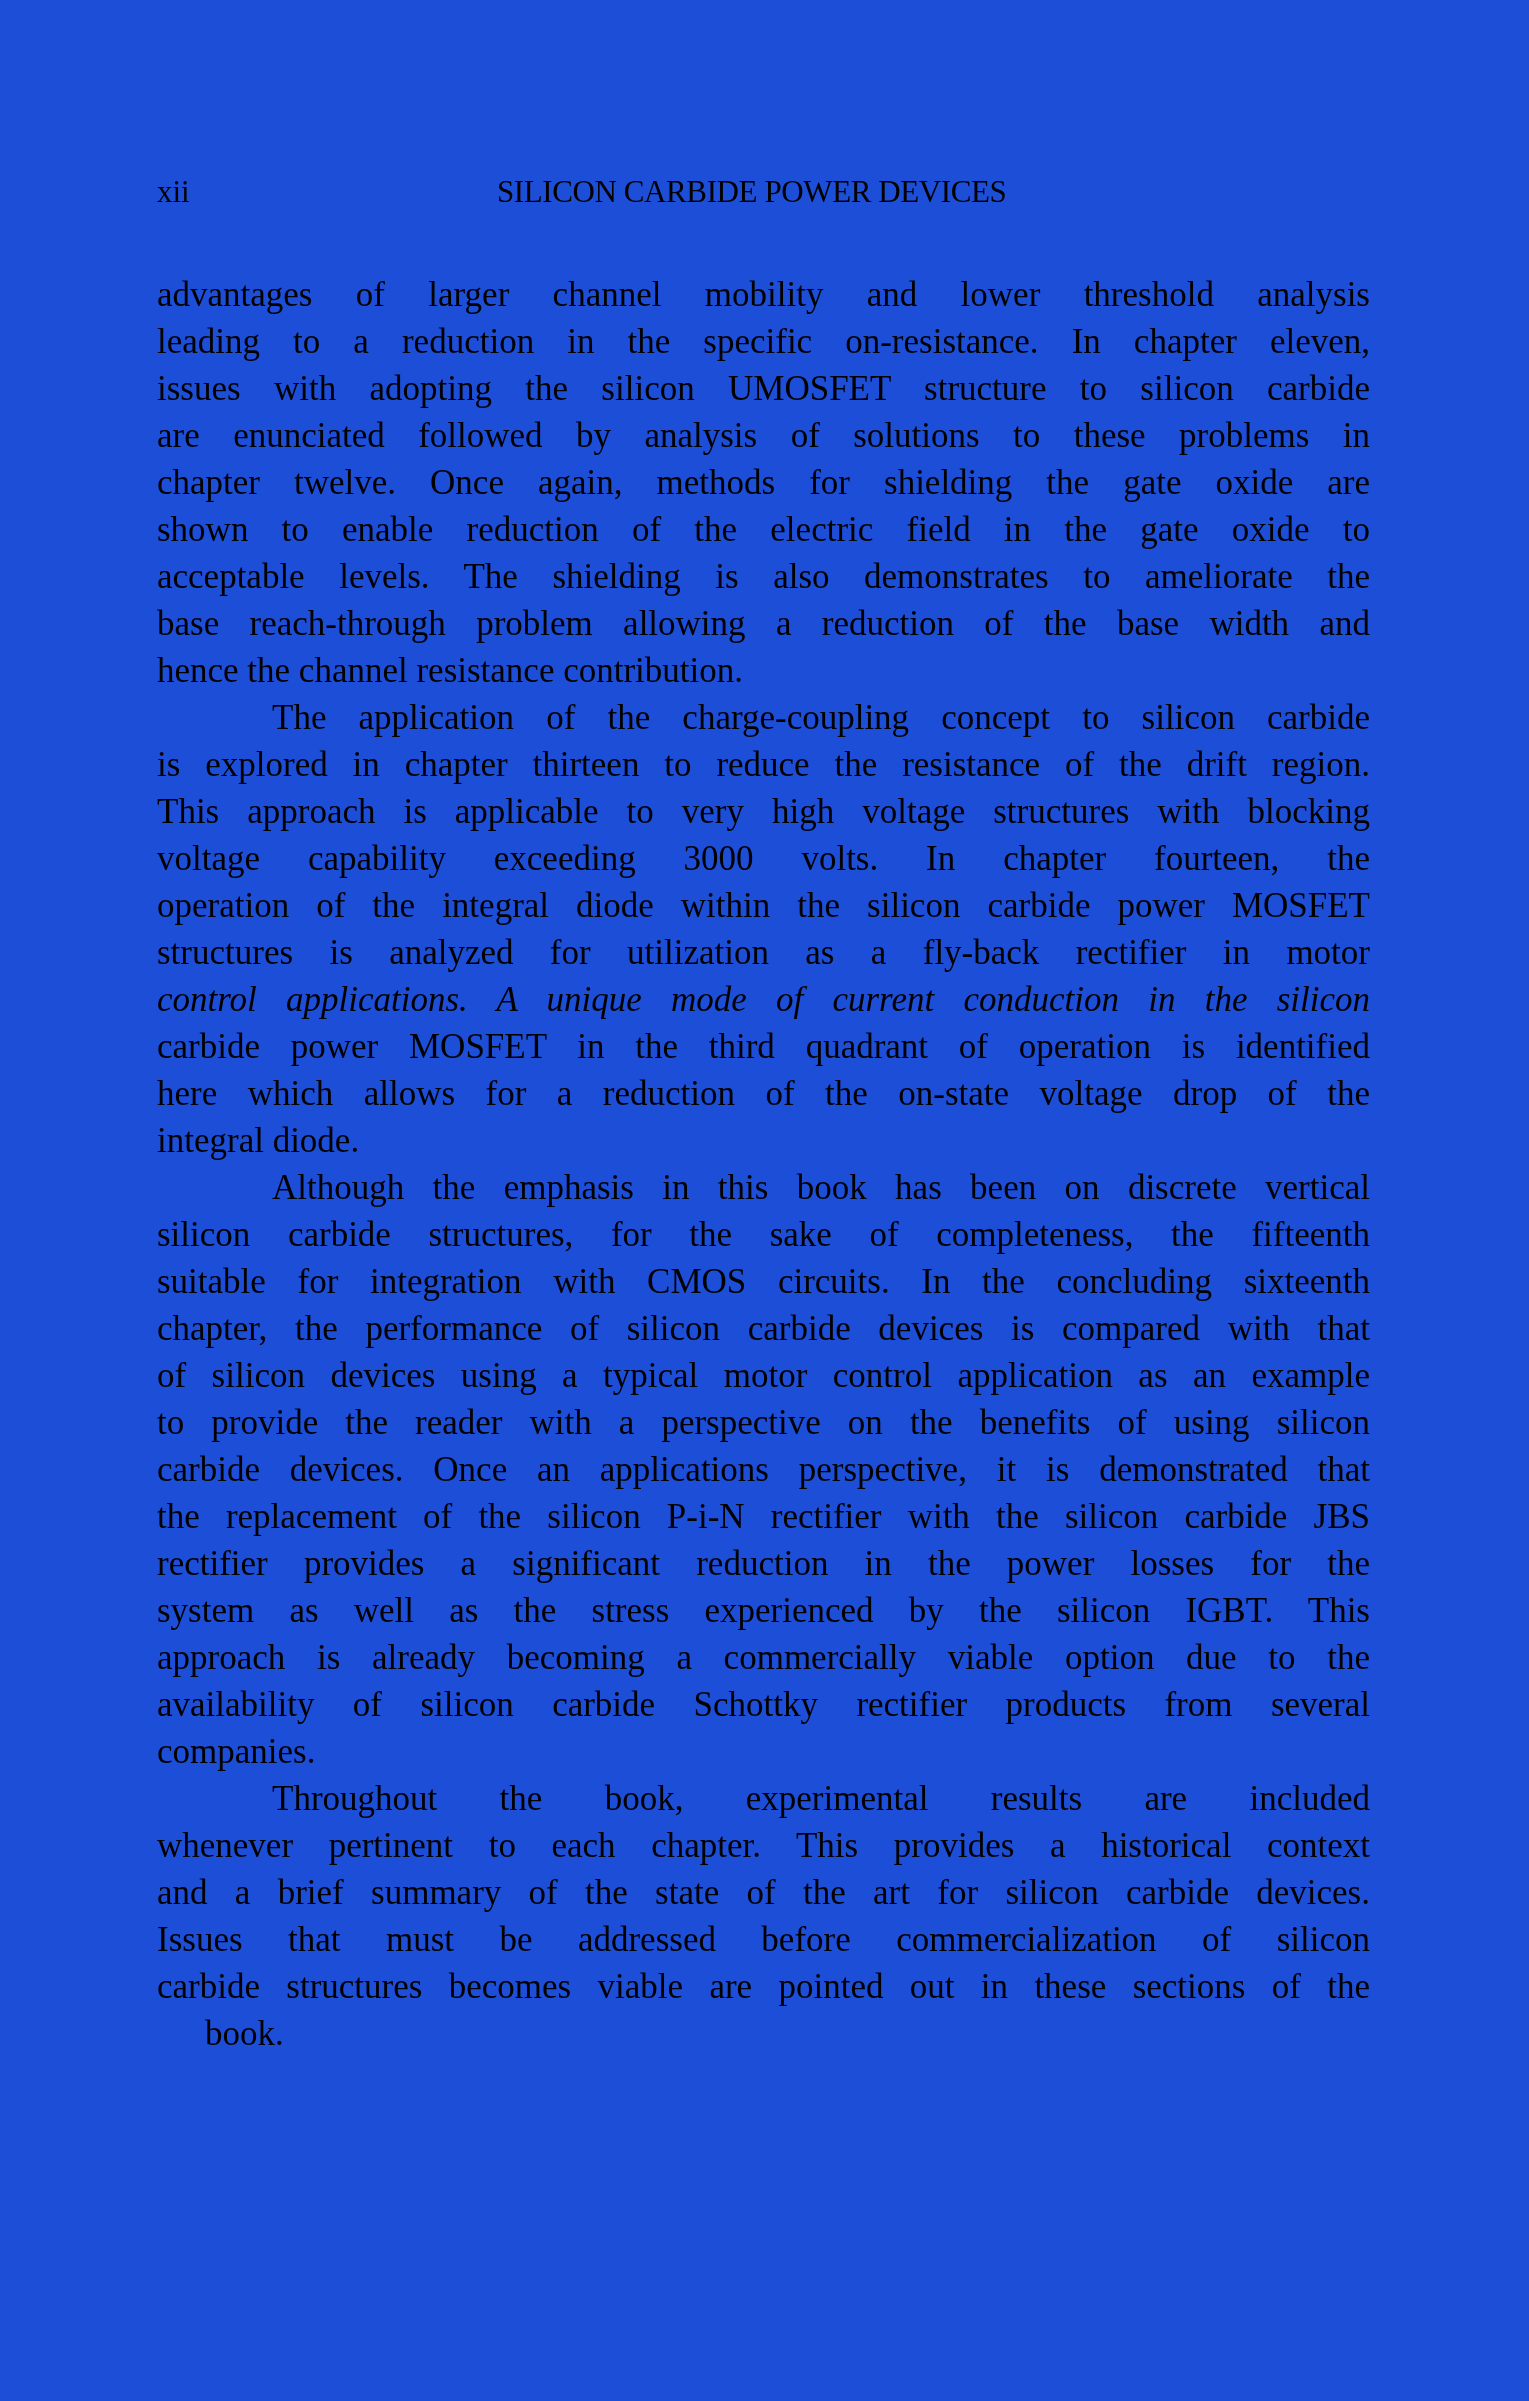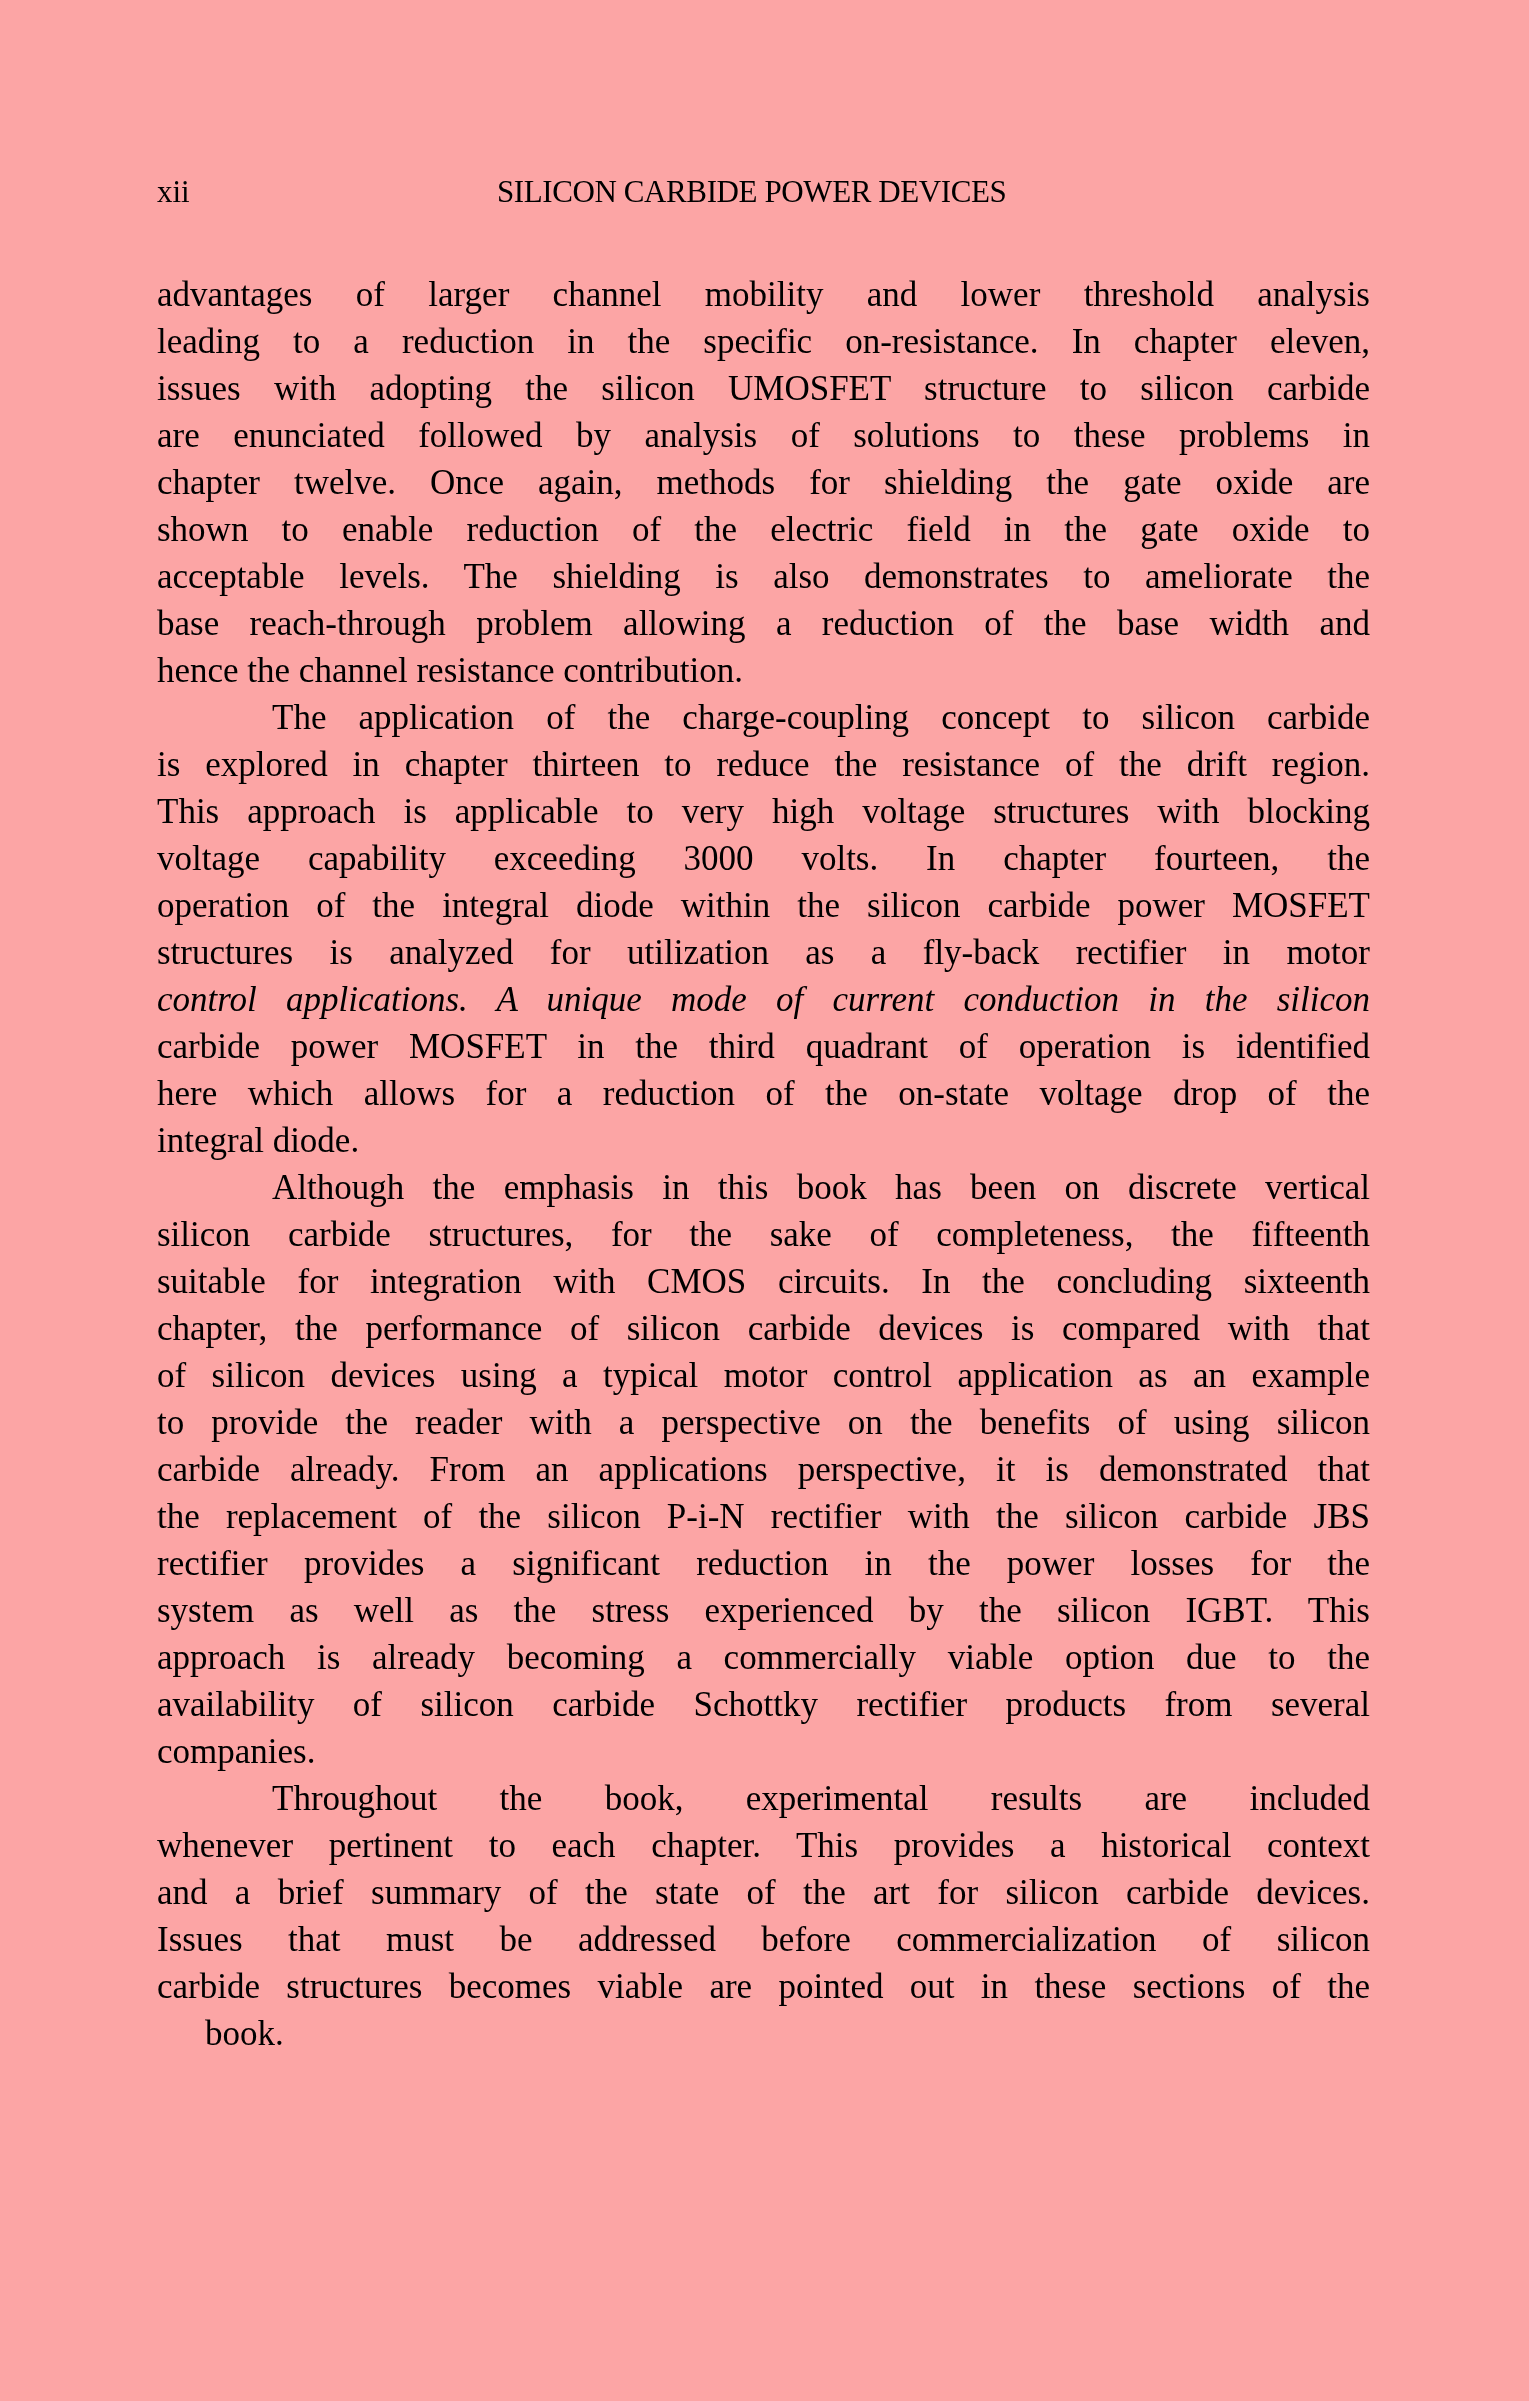--- a/index.html
+++ b/index.html
@@ -1,17 +1,17 @@
 <!DOCTYPE html>
 <html style="font-size:14.4px"><head>
 <meta charset="utf-8">
 <style>
   html, body { margin: 0; padding: 0; background: #ffffff; }
   body { width: 1530px; height: 2401px; position: relative; overflow: hidden; color: #000; }
-  .page { position: absolute; left: 0; top: 0; width: 1530px; height: 2401px; background: #fca5a5; }
+  .page { position: absolute; left: 0; top: 0; width: 1530px; height: 2401px; background: #1d4ed8; }
   .running-head { position: absolute; top: 172px; left: 157px; width: 1213px; height: 40px;
     font-family: "Liberation Serif", serif; font-size: 31px; line-height: 40px; }
   .page-number { position: absolute; left: 0; top: 0; }
   .book-title { position: absolute; left: 340px; top: 0; letter-spacing: -0.4px; }
   .body-text { position: absolute; left: 157px; top: 271px; width: 1213px;
     font-family: "Liberation Serif", serif; font-size: 35px; line-height: 47px; }
   .line { display: block; white-space: nowrap; text-align: justify; text-align-last: justify; height: 47px; overflow: visible; }
   .line.last { text-align-last: left; }
   .line.indent { padding-left: 115px; }
 </style>
@@ -47,21 +47,21 @@
         <span class="line" style="white-space: nowrap;">here which allows for a reduction of the on-state voltage drop of the</span>
         <span class="line last" style="white-space: nowrap;">integral diode.</span>
       </div>
       <div>
         <span class="line indent" style="white-space: nowrap;">Although the emphasis in this book has been on discrete vertical</span>
         <span class="line" style="white-space: nowrap;">silicon carbide structures, for the sake of completeness, the fifteenth</span>
         <span class="line" style="white-space: nowrap;">suitable for integration with CMOS circuits. In the concluding sixteenth</span>
         <span class="line" style="white-space: nowrap;">chapter, the performance of silicon carbide devices is compared with that</span>
         <span class="line" style="white-space: nowrap;">of silicon devices using a typical motor control application as an example</span>
         <span class="line" style="white-space: nowrap;">to provide the reader with a perspective on the benefits of using silicon</span>
-        <span class="line" style="white-space: nowrap;">carbide already. From an applications perspective, it is demonstrated that</span>
+        <span class="line" style="white-space: nowrap;">carbide devices. Once an applications perspective, it is demonstrated that</span>
         <span class="line" style="white-space: nowrap;">the replacement of the silicon P-i-N rectifier with the silicon carbide JBS</span>
         <span class="line" style="white-space: nowrap;">rectifier provides a significant reduction in the power losses for the</span>
         <span class="line" style="white-space: nowrap;">system as well as the stress experienced by the silicon IGBT. This</span>
         <span class="line" style="white-space: nowrap;">approach is already becoming a commercially viable option due to the</span>
         <span class="line" style="white-space: nowrap;">availability of silicon carbide Schottky rectifier products from several</span>
         <span class="line last" style="white-space: nowrap;">companies.</span>
       </div>
       <div>
         <span class="line indent" style="white-space: nowrap;">Throughout the book, experimental results are included</span>
         <span class="line" style="white-space: nowrap;">whenever pertinent to each chapter. This provides a historical context</span>

